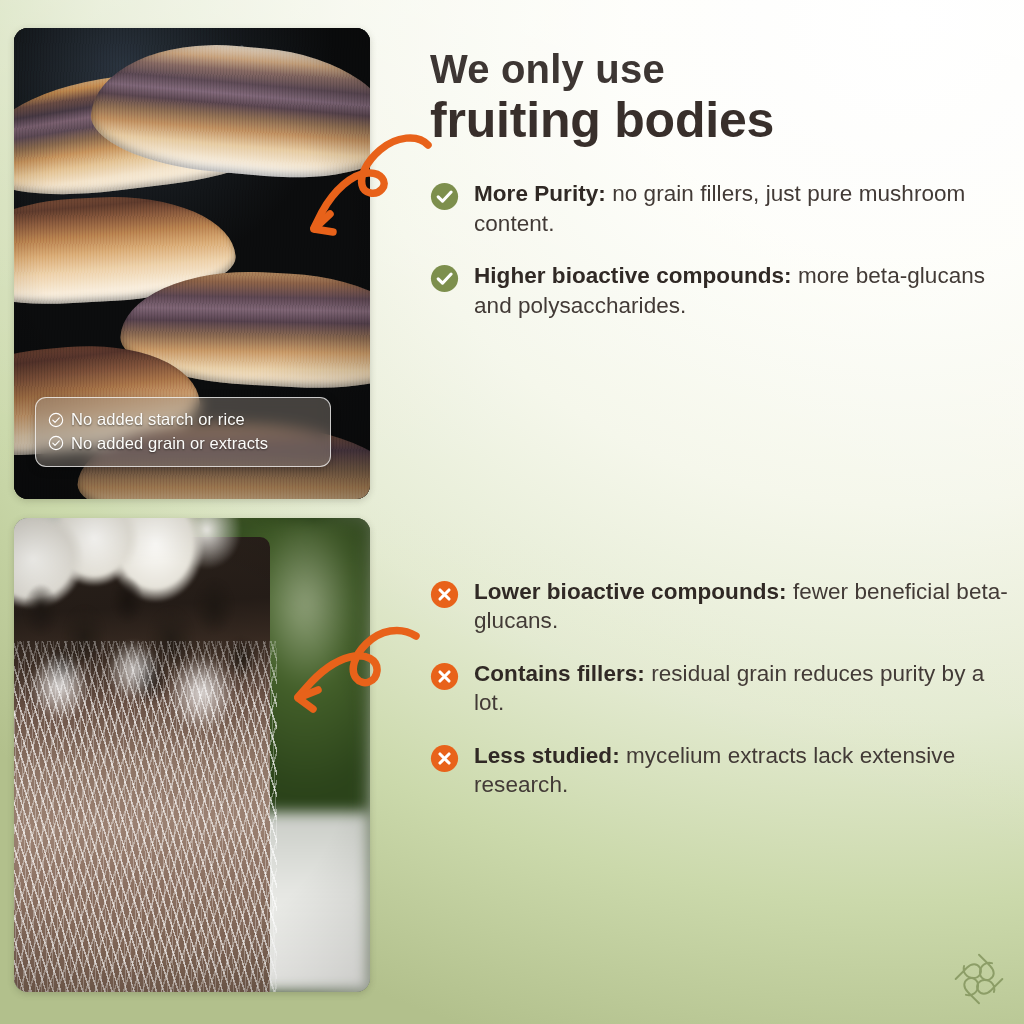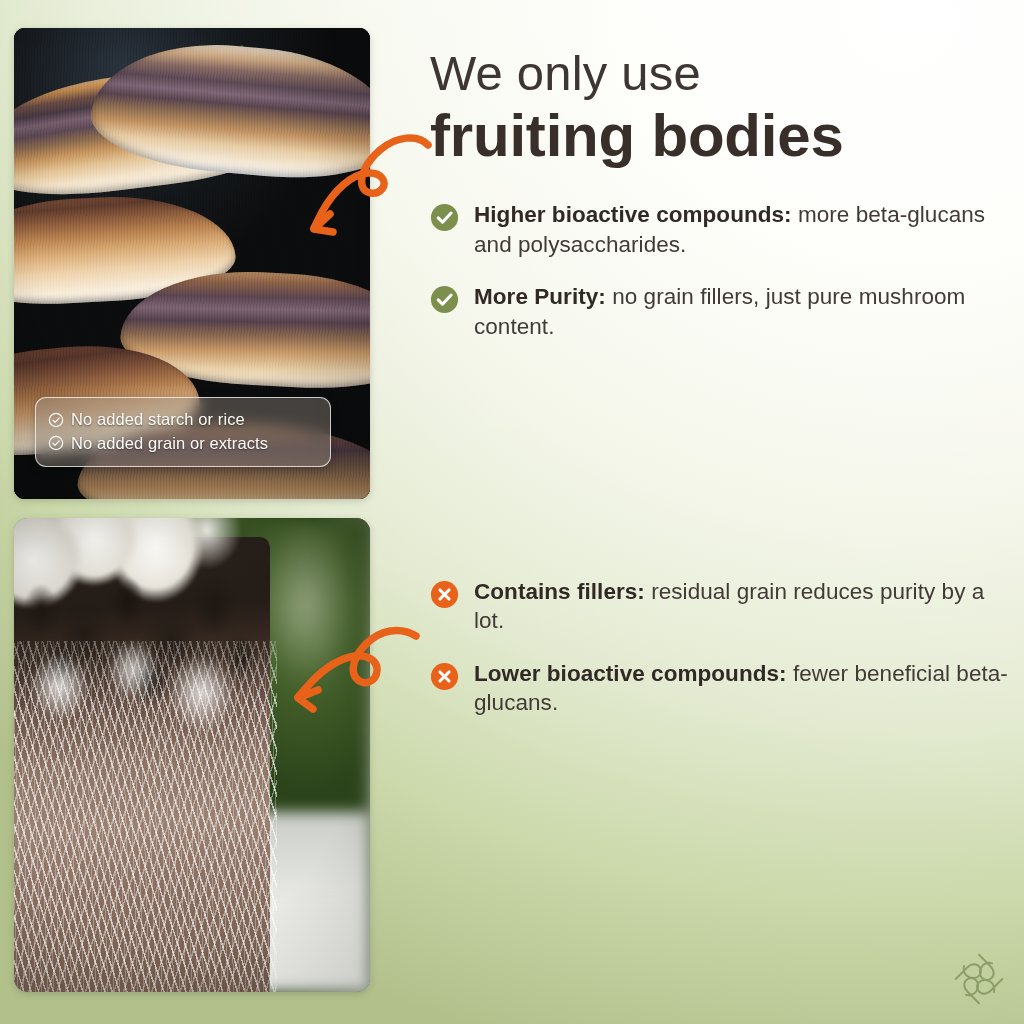--- a/index.html
+++ b/index.html
@@ -18,21 +18,21 @@
   #canvas::before{
     content:"";position:absolute;inset:0;pointer-events:none;
     background:linear-gradient(200deg, rgba(255,255,255,.55) 0%, rgba(255,255,255,.12) 38%, rgba(255,255,255,0) 62%);
   }
 
   
   .photo{
     position:absolute;left:14px;width:356px;border-radius:14px;overflow:hidden;
     box-shadow:0 2px 7px rgba(60,60,40,.22);
   }
-  #photo-top{top:28px;height:471px;background:#120f0c;border-radius:11px;}
+  #photo-top{top:28px;height:471px;background:#120f0c;}
   #photo-bottom{top:518px;height:474px;background:#2e3a22;}
 
   .ph-layer{position:absolute;inset:0;}
 
   
   .tt-bg{
     background:
       radial-gradient(60% 45% at 30% 8%, #2b3540 0%, #161a1e 55%, #0b0c0d 100%),
       #0c0d0e;
   }
@@ -226,25 +226,25 @@
   #arrow-top{left:296px;top:128px;width:138px;height:130px;}
   #arrow-bottom{left:278px;top:620px;width:142px;height:112px;}
 
   
   .section{position:absolute;left:430px;width:582px;}
   #section-fruiting{top:48px;}
   #section-mycelium{top:545px;}
 
   .head{margin:0;color:#3a3330;}
   .head-line1{
-    font-size:49px;font-weight:400;letter-spacing:.2px;line-height:1.06;
+    font-size:40px;font-weight:700;letter-spacing:.2px;line-height:1.06;
     color:#3d3633;
   }
   .head-line2{
-    font-size:60px;font-weight:700;letter-spacing:-.2px;line-height:1.12;
+    font-size:50px;font-weight:700;letter-spacing:-.2px;line-height:1.12;
     color:#382f2b;margin-top:2px;
   }
 
   .bullets{margin:0;padding:0;list-style:none;}
   #bullets-fruiting{margin-top:31px;}
   #bullets-mycelium{margin-top:32px;}
   .bullet{
     display:flex;align-items:flex-start;gap:15px;
     margin-bottom:23px;
   }
@@ -332,54 +332,63 @@
       <div class="head-line2">fruiting bodies</div>
     </h2>
 
     <ul class="bullets" id="bullets-fruiting">
       <li class="bullet">
         <svg class="b-icon" viewBox="0 0 32 32">
           <circle cx="16" cy="16" r="15" fill="#7d8f4d"></circle>
           <path d="M9 16.4 L13.8 21.2 L23.3 11.1" fill="none" stroke="#ffffff" stroke-width="3.4" stroke-linecap="round" stroke-linejoin="round"></path>
         </svg>
         <div class="b-text">
-          <span class="b-lead">Higher bioactive compounds:</span><span> more beta-glucans and polysaccharides.</span>
+          <span class="b-lead">More Purity:</span><span> no grain fillers, just pure mushroom content.</span>
         </div>
       </li>
       <li class="bullet">
         <svg class="b-icon" viewBox="0 0 32 32">
           <circle cx="16" cy="16" r="15" fill="#7d8f4d"></circle>
           <path d="M9 16.4 L13.8 21.2 L23.3 11.1" fill="none" stroke="#ffffff" stroke-width="3.4" stroke-linecap="round" stroke-linejoin="round"></path>
         </svg>
         <div class="b-text">
-          <span class="b-lead">More Purity:</span><span> no grain fillers, just pure mushroom content.</span>
+          <span class="b-lead">Higher bioactive compounds:</span><span> more beta-glucans and polysaccharides.</span>
         </div>
       </li>
     </ul>
   </div>
 
   <div class="section" id="section-mycelium">
 
     <ul class="bullets" id="bullets-mycelium">
+      <li class="bullet">
+        <svg class="b-icon" viewBox="0 0 32 32">
+          <circle cx="16" cy="16" r="15" fill="#e8621a"></circle>
+          <path d="M11 11 L21 21 M21 11 L11 21" fill="none" stroke="#ffffff" stroke-width="3.4" stroke-linecap="round"></path>
+        </svg>
+        <div class="b-text">
+          <span class="b-lead">Lower bioactive compounds:</span><span> fewer beneficial beta-glucans.</span>
+        </div>
+      </li>
       <li class="bullet">
         <svg class="b-icon" viewBox="0 0 32 32">
           <circle cx="16" cy="16" r="15" fill="#e8621a"></circle>
           <path d="M11 11 L21 21 M21 11 L11 21" fill="none" stroke="#ffffff" stroke-width="3.4" stroke-linecap="round"></path>
         </svg>
         <div class="b-text">
           <span class="b-lead">Contains fillers:</span><span> residual grain reduces purity by a lot.</span>
         </div>
       </li>
       <li class="bullet">
         <svg class="b-icon" viewBox="0 0 32 32">
           <circle cx="16" cy="16" r="15" fill="#e8621a"></circle>
           <path d="M11 11 L21 21 M21 11 L11 21" fill="none" stroke="#ffffff" stroke-width="3.4" stroke-linecap="round"></path>
         </svg>
         <div class="b-text">
-          <span class="b-lead">Lower bioactive compounds:</span><span> fewer beneficial beta-glucans.</span>
+          <span class="b-lead">Less studied:</span><span> mycelium extracts lack extensive research.</span>
         </div>
       </li>
     </ul>
   </div>
 
   <svg id="brand-logo" viewBox="0 0 60 62">
     <g fill="none" stroke="#6d8046" stroke-width="2.1" stroke-linecap="round" stroke-linejoin="round">
       <path d="M30 5 C 38 13, 38 13, 42 17
                C 47 22, 47 28, 42 31
                C 37 34, 31 30, 31 24

